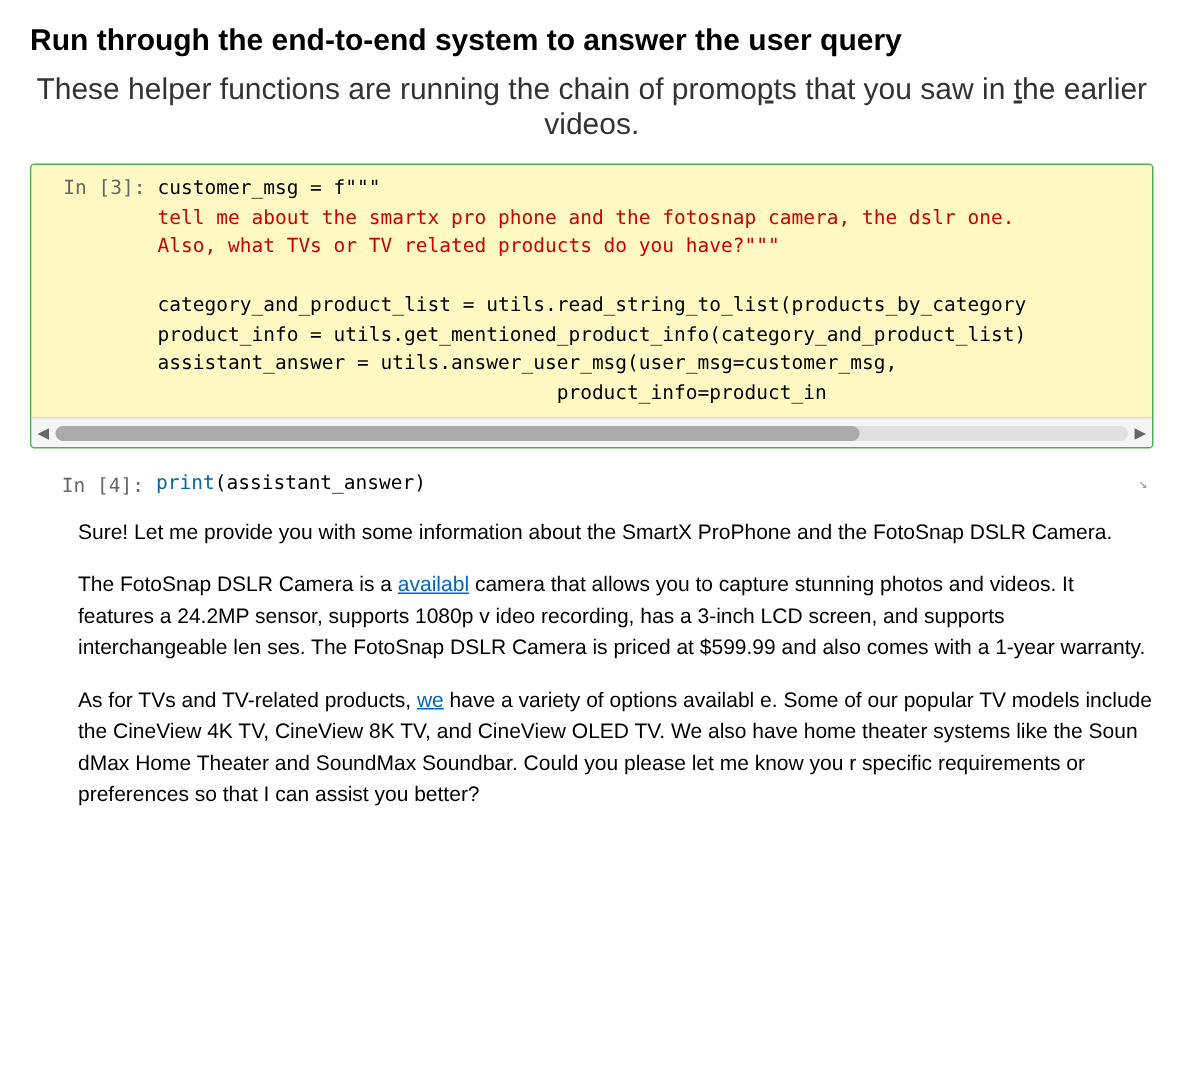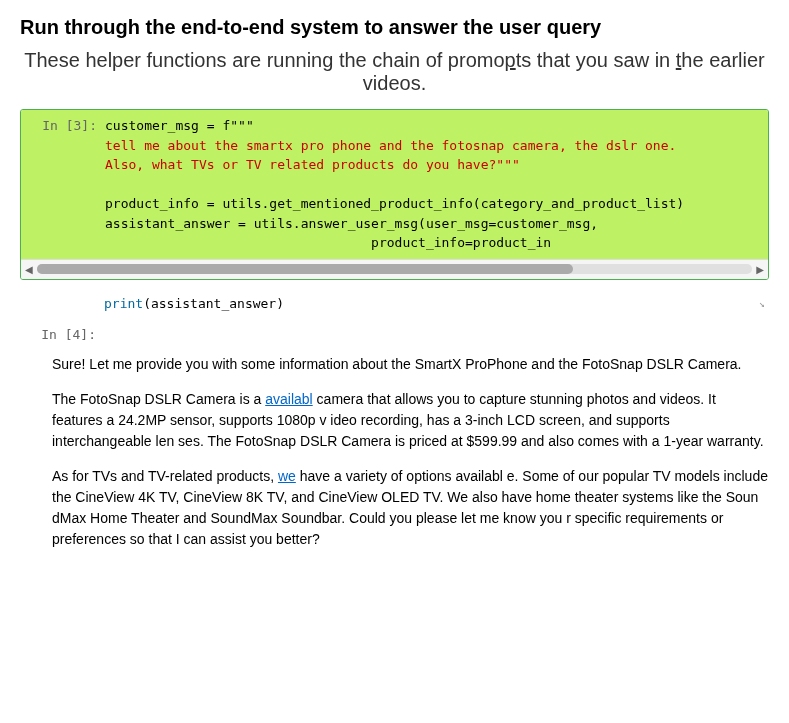--- a/index.html
+++ b/index.html
@@ -40,21 +40,21 @@
       border: 1px solid #4CAF50;
       border-radius: 3px;
       margin-bottom: 12px;
       overflow: hidden;
     }
 
     .cell-input {
       display: flex;
       align-items: flex-start;
       padding: 6px 4px;
-      background: #bef264;
+      background: #fef9c3;
     }
 
     .cell-label {
       color: #666;
       font-family: monospace;
       font-size: 13px;
       min-width: 80px;
       text-align: right;
       padding-right: 8px;
       padding-top: 2px;
@@ -126,21 +126,20 @@
 
     .output-label {
       color: #666;
       font-family: monospace;
       font-size: 13px;
       min-width: 80px;
       text-align: right;
       padding-right: 8px;
       padding-top: 2px;
       white-space: nowrap;
-      margin-top: 29px;
     }
 
     .output-code {
       font-family: monospace;
       font-size: 13px;
       flex: 1;
     }
 
     .output-text-area {
       margin-top: 4px;
@@ -180,20 +179,21 @@
 </p>
 
 <div class="notebook-cell">
   <div class="cell-input">
     <div class="cell-label">In [3]:</div>
     <div class="cell-code">
       <span class="code-line code-black">customer_msg = f"""</span>
       <span class="code-line code-red">tell me about the smartx pro phone and the fotosnap camera, the dslr one.</span>
       <span class="code-line code-red">Also, what TVs or TV related products do you have?"""</span>
       <span class="code-line code-black">&nbsp;</span>
+      <span class="code-line code-black">category_and_product_list = utils.read_string_to_list(products_by_category</span>
       <span class="code-line code-black">product_info = utils.get_mentioned_product_info(category_and_product_list)</span>
       <span class="code-line code-black">assistant_answer = utils.answer_user_msg(user_msg=customer_msg,</span>
       <span class="code-line code-black">&nbsp;&nbsp;&nbsp;&nbsp;&nbsp;&nbsp;&nbsp;&nbsp;&nbsp;&nbsp;&nbsp;&nbsp;&nbsp;&nbsp;&nbsp;&nbsp;&nbsp;&nbsp;&nbsp;&nbsp;&nbsp;&nbsp;&nbsp;&nbsp;&nbsp;&nbsp;&nbsp;&nbsp;&nbsp;&nbsp;&nbsp;&nbsp;&nbsp;&nbsp;product_info=product_in</span>
     </div>
   </div>
   <div class="scroll-bar-area">
     <span class="scroll-arrow">◀</span>
     <div class="scroll-track">
       <div class="scroll-thumb"></div>
     </div>

